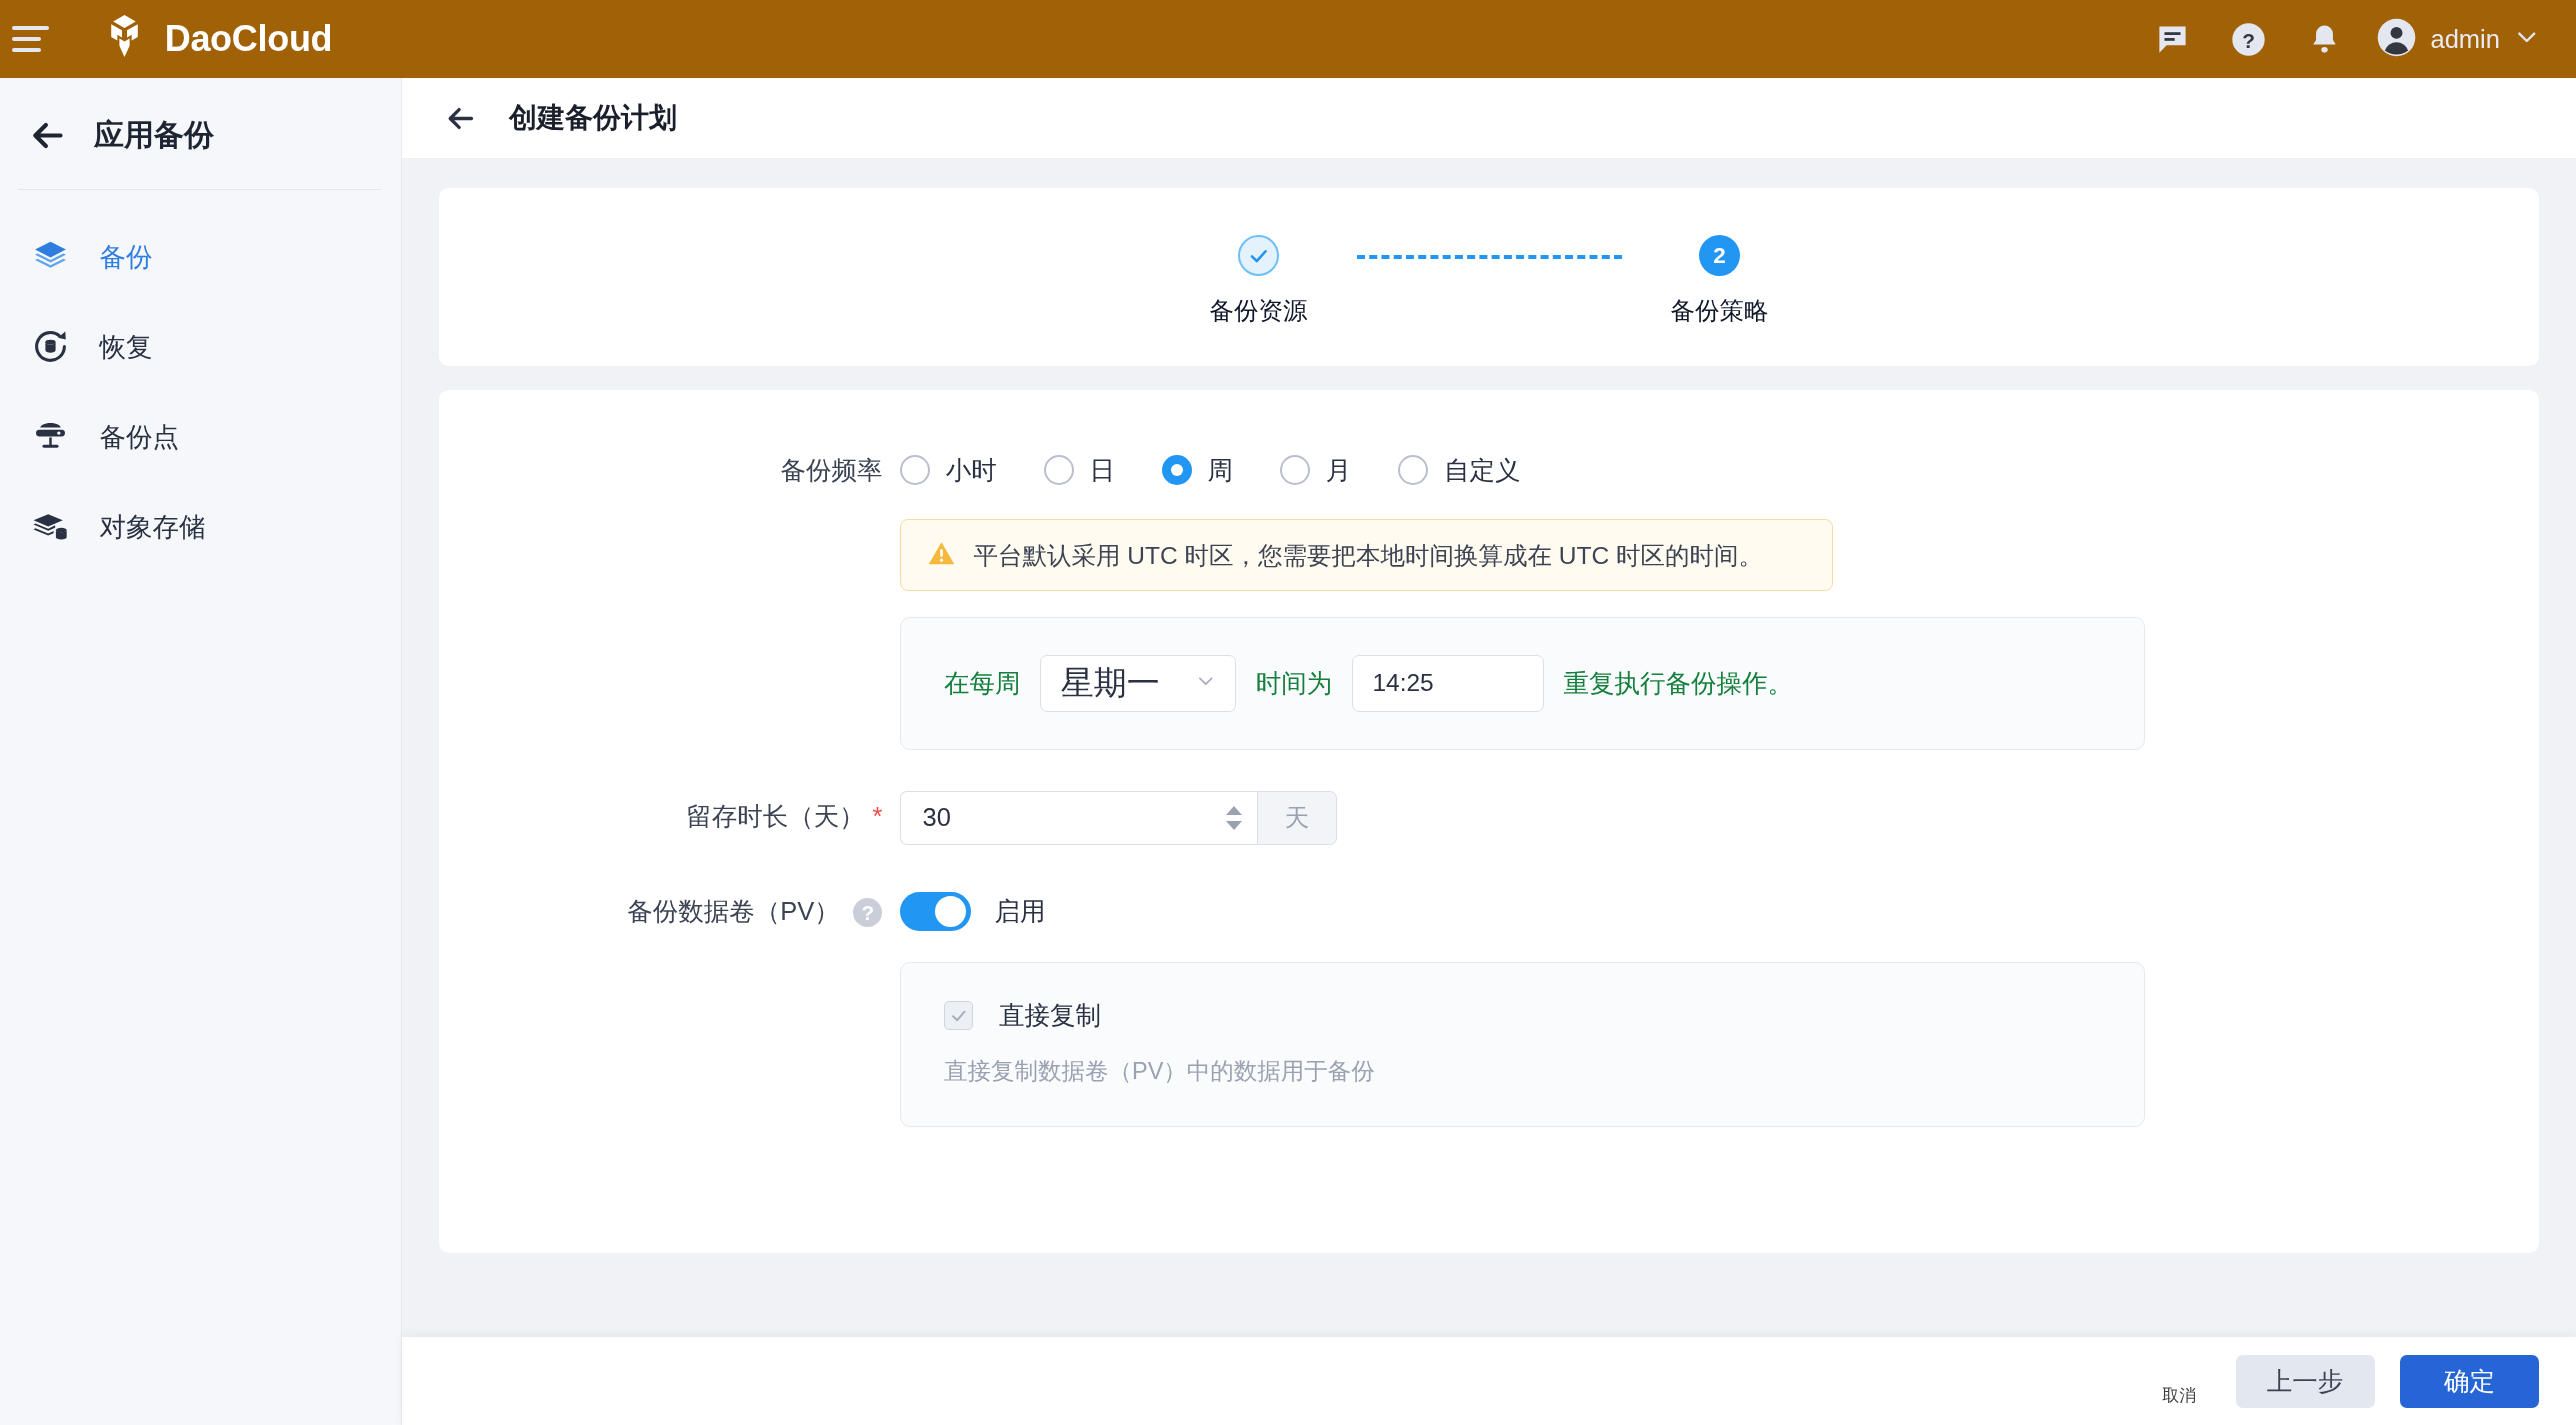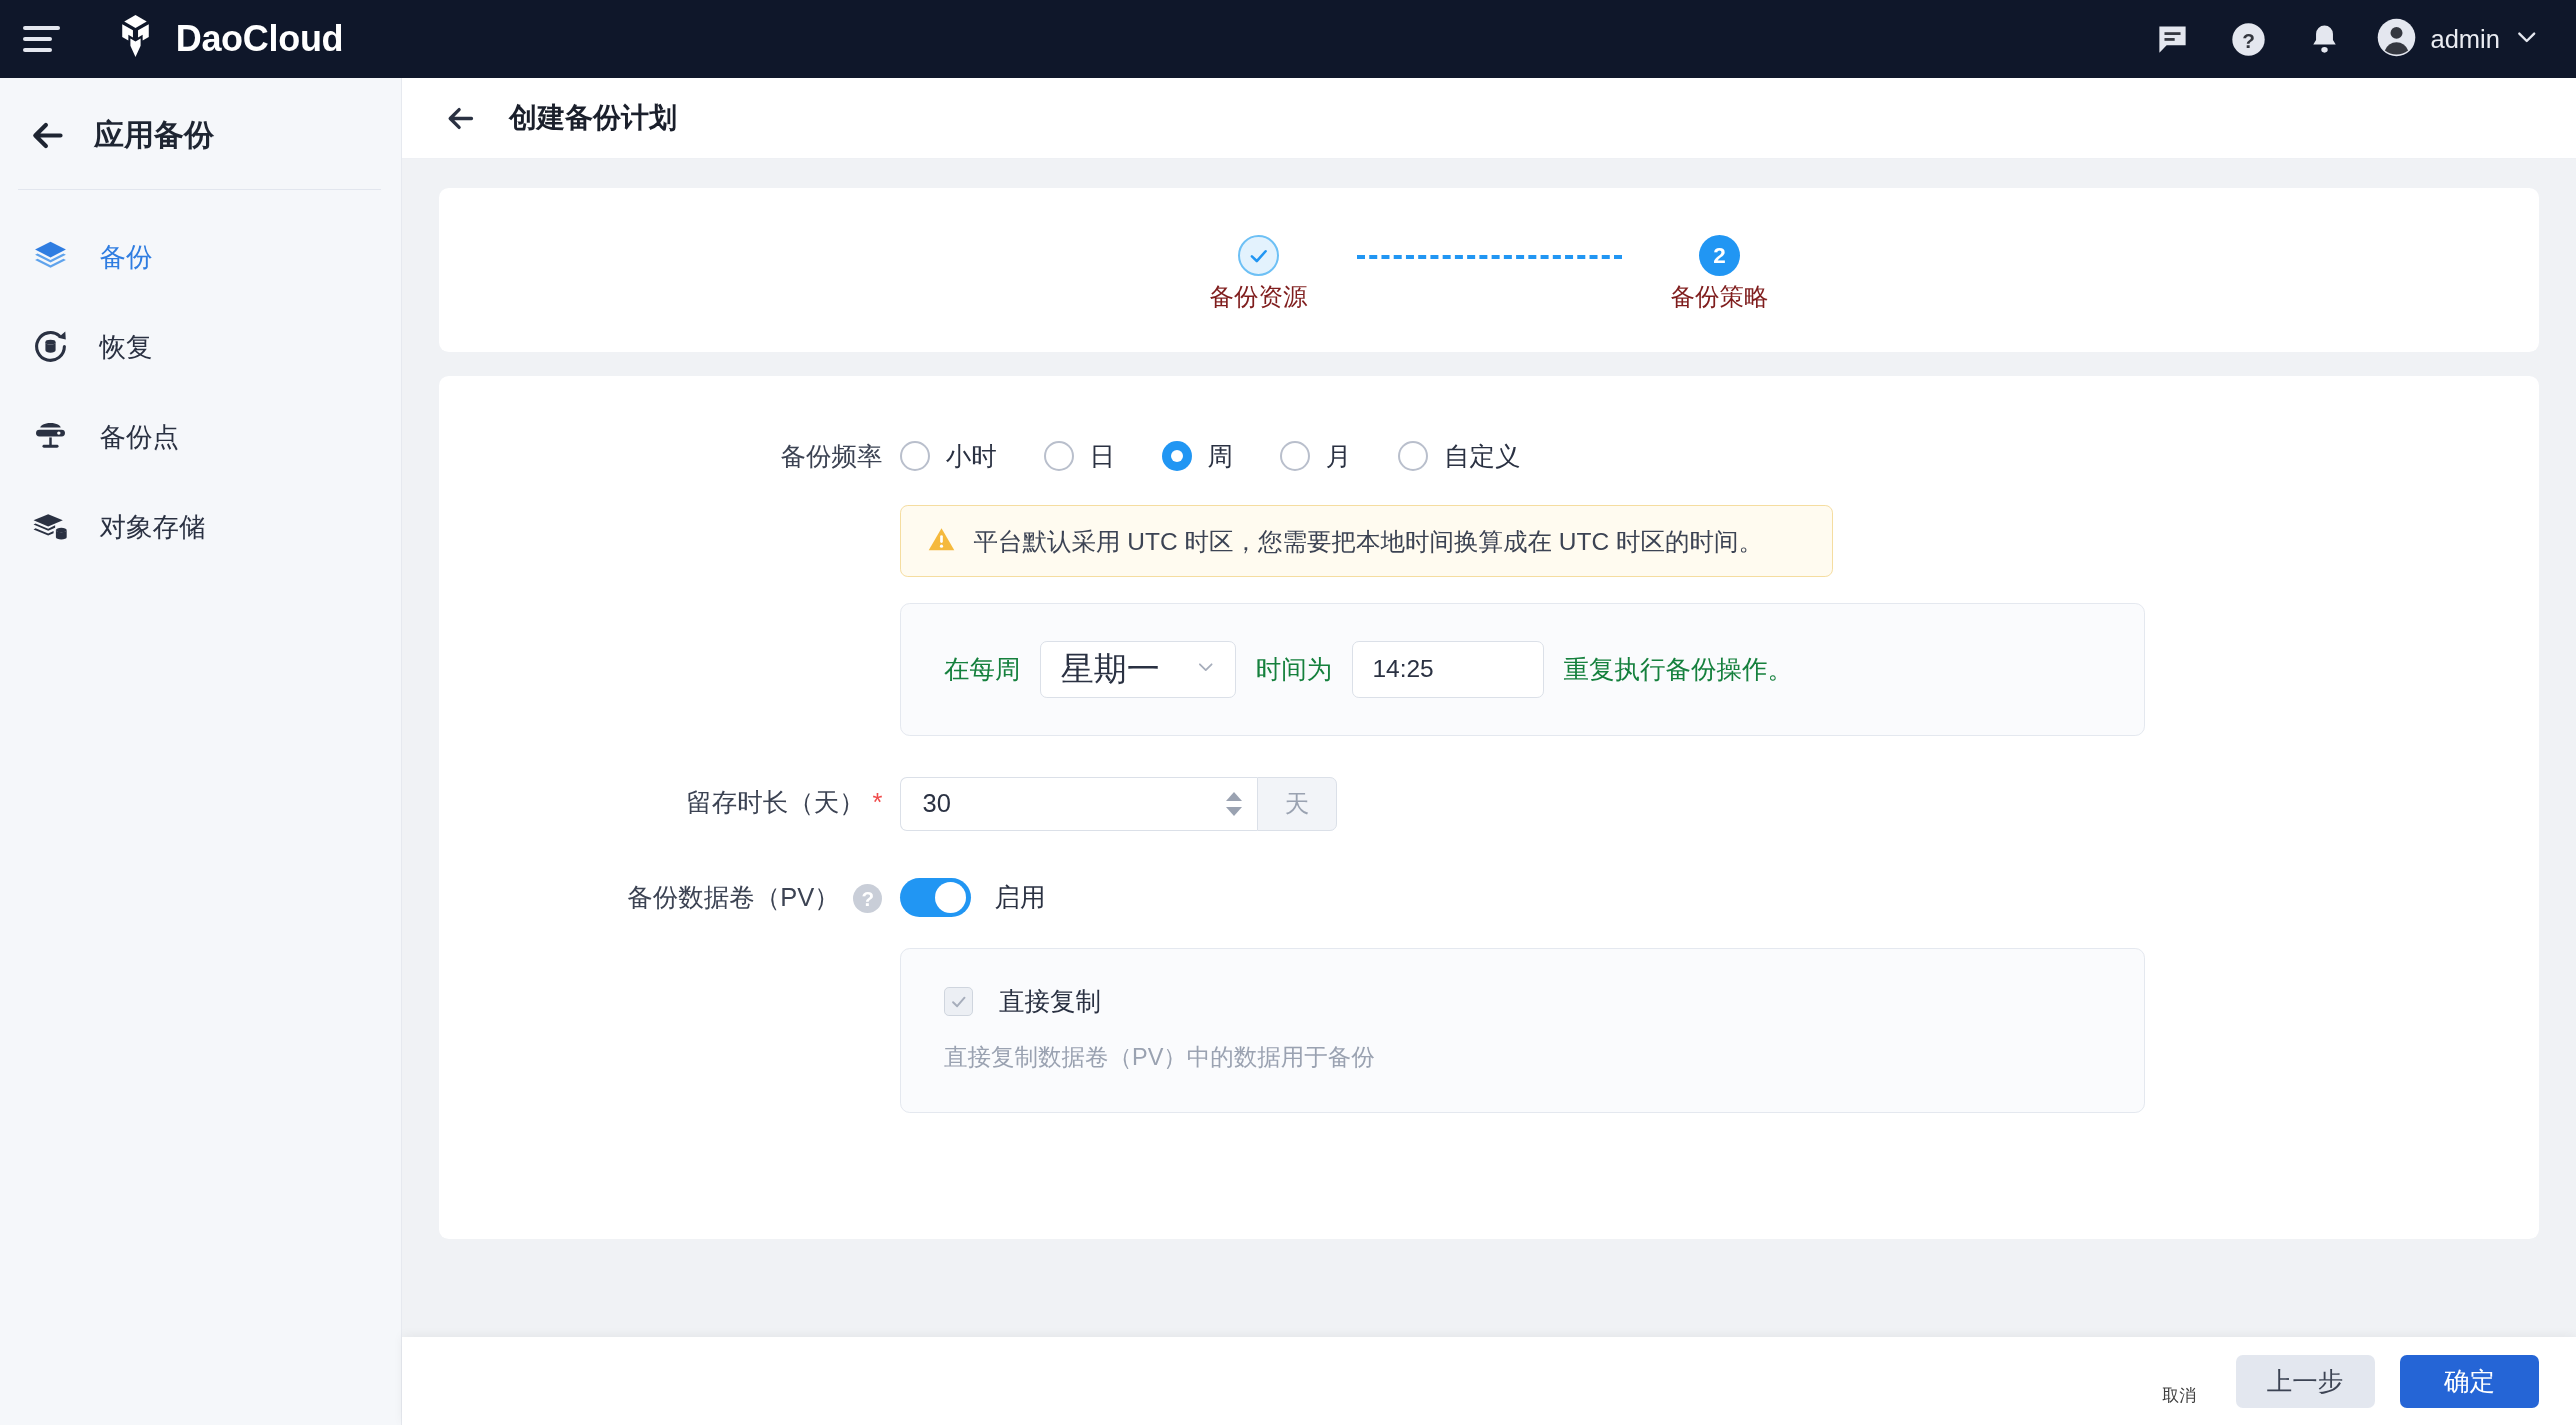--- a/index.html
+++ b/index.html
@@ -7,23 +7,23 @@
     width: 2576px; height: 1425px;
     font-family: "Liberation Sans", "DejaVu Sans", sans-serif;
     background: #ffffff;
     overflow: hidden;
   }
   .app { width: 2576px; height: 1425px; display: flex; flex-direction: column; }
 
   
   .header {
     height: 78px; flex: 0 0 78px;
-    background: #0f172a;
+    background: #a16207;
     display: flex; align-items: center;
-    padding: 0 33px 0 23px;
+    padding: 0 33px 0 12px;
     color: #e8eaf0;
     justify-content: flex-end;
   }
   .hamburger { width: 39px; height: 39px; display: flex; flex-direction: column; justify-content: center; gap: 6.9px; cursor: pointer; }
   .hamburger i { display: block; height: 3.9px; background: #e4e7ef; border-radius: 2px; }
   .hamburger i:nth-child(1) { width: 37px; }
   .hamburger i:nth-child(2) { width: 29px; }
   .hamburger i:nth-child(3) { width: 29px; }
   .brand { display: flex; align-items: center; gap: 15.7px; margin-left: 49px; }
   .brand-name { font-size: 36px; font-weight: bold; color: #ffffff; letter-spacing: -0.3px; }
@@ -75,21 +75,21 @@
   .stepper { display: flex; justify-content: center; }
   .steps-wrap { display: flex; align-items: flex-start; }
   .step { display: flex; flex-direction: column; align-items: center; width: 196px; }
   .step-dot {
     width: 41px; height: 41px; border-radius: 50%;
     display: flex; align-items: center; justify-content: center;
     font-size: 22.5px; font-weight: bold;
   }
   .step-dot.done { background: #e3f2fd; border: 2px solid #6dc0f5; }
   .step-dot.current { background: #2196f3; color: #ffffff; }
-  .step-label { margin-top: 4px; font-size: 24.5px; color: #7f1d1d; white-space: nowrap; }
+  .step-label { margin-top: 18px; font-size: 24.5px; color: #0f172a; white-space: nowrap; }
   .step-line {
     width: 265px; height: 0; margin-top: 19.6px;
     border-top: 4.9px dashed #2196f3;
   }
 
   
   .card-form { padding: 55px 0 69px 0; min-height: 863px; }
 
   .row { display: flex; align-items: flex-start; }
   .row-label {

